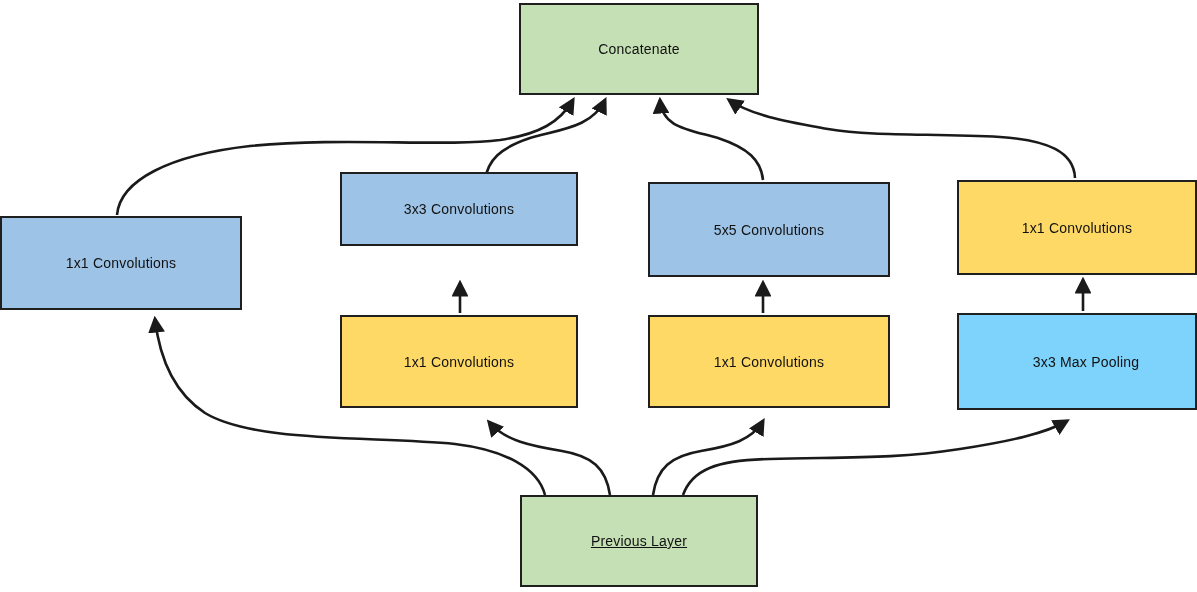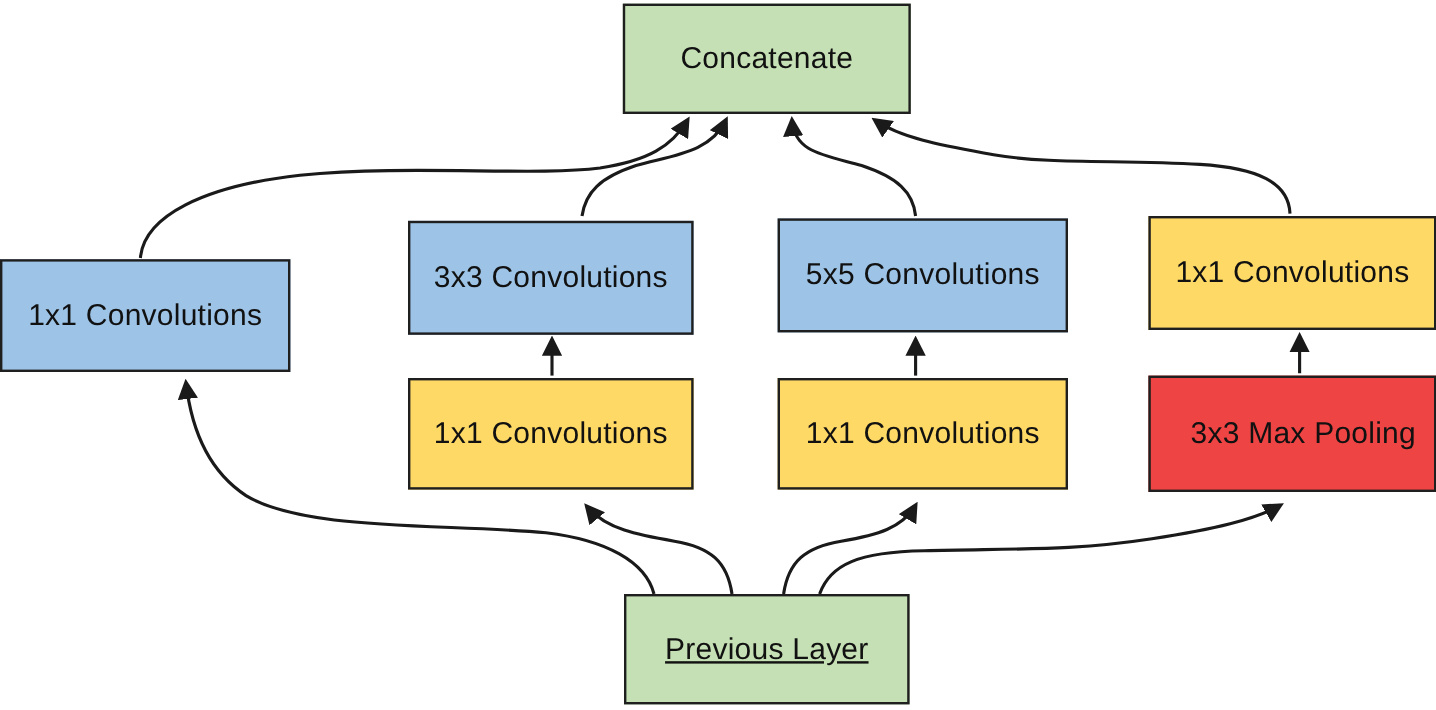--- a/index.html
+++ b/index.html
@@ -22,34 +22,34 @@
     width: 1197px;
     height: 592px;
   }
   .node {
     position: absolute;
     box-sizing: border-box;
     border: 2px solid #1f1f1f;
     display: flex;
     align-items: center;
     justify-content: center;
-    font-size: 25px;
+    font-size: 14px;
     color: #111111;
     text-align: center;
     letter-spacing: 0.2px;
   }
   .fill-green  { background: #C5E0B4; }
   .fill-blue   { background: #9DC3E6; }
   .fill-yellow { background: #FFD966; }
-  .fill-red    { background: #ef4444; padding-left: 18px; }
+  .fill-red    { background: #7dd3fc; padding-left: 18px; }
 
   
   .n-concat    { left: 519px; top: 3px;   width: 240px; height: 92px; }
   .n-b1-1x1    { left: 0px;   top: 216px; width: 242px; height: 94px; }
-  .n-3x3       { left: 340px; top: 184px; width: 238px; height: 95px; }
+  .n-3x3       { left: 340px; top: 172px; width: 238px; height: 74px; }
   .n-5x5       { left: 648px; top: 182px; width: 242px; height: 95px; }
   .n-b4-1x1    { left: 957px; top: 180px; width: 240px; height: 95px; }
   .n-b2-1x1    { left: 340px; top: 315px; width: 238px; height: 93px; }
   .n-b3-1x1    { left: 648px; top: 315px; width: 242px; height: 93px; }
   .n-maxpool   { left: 957px; top: 313px; width: 240px; height: 97px; }
   .n-prev      { left: 520px; top: 495px; width: 238px; height: 92px; text-decoration: underline; }
 
   .edge {
     stroke: #1a1a1a;
     stroke-width: 2.6;

